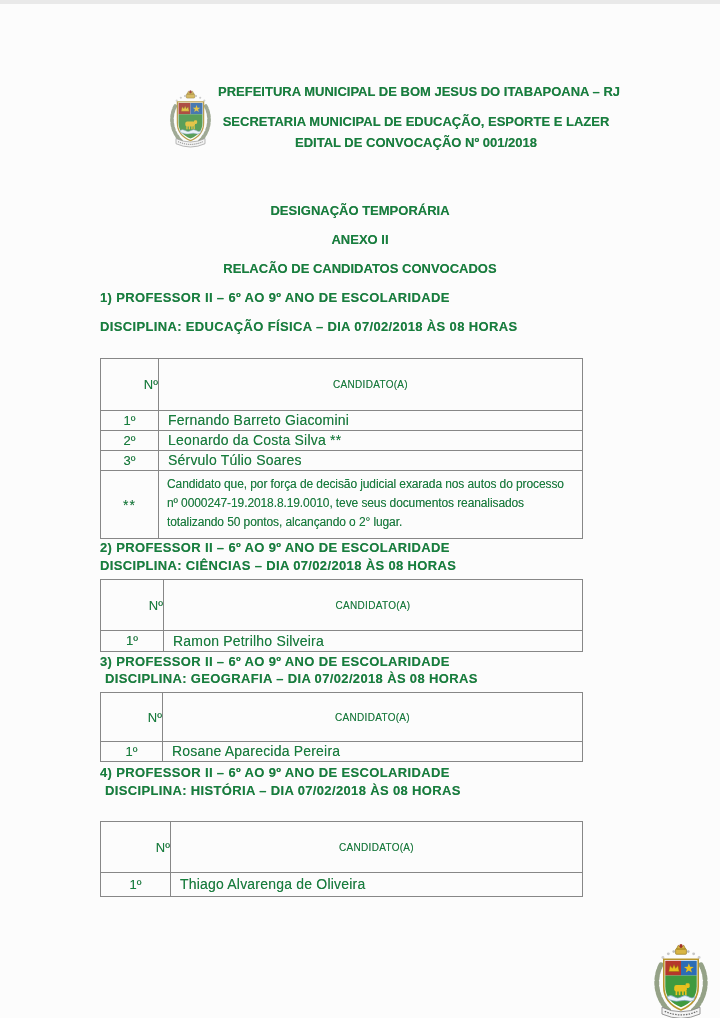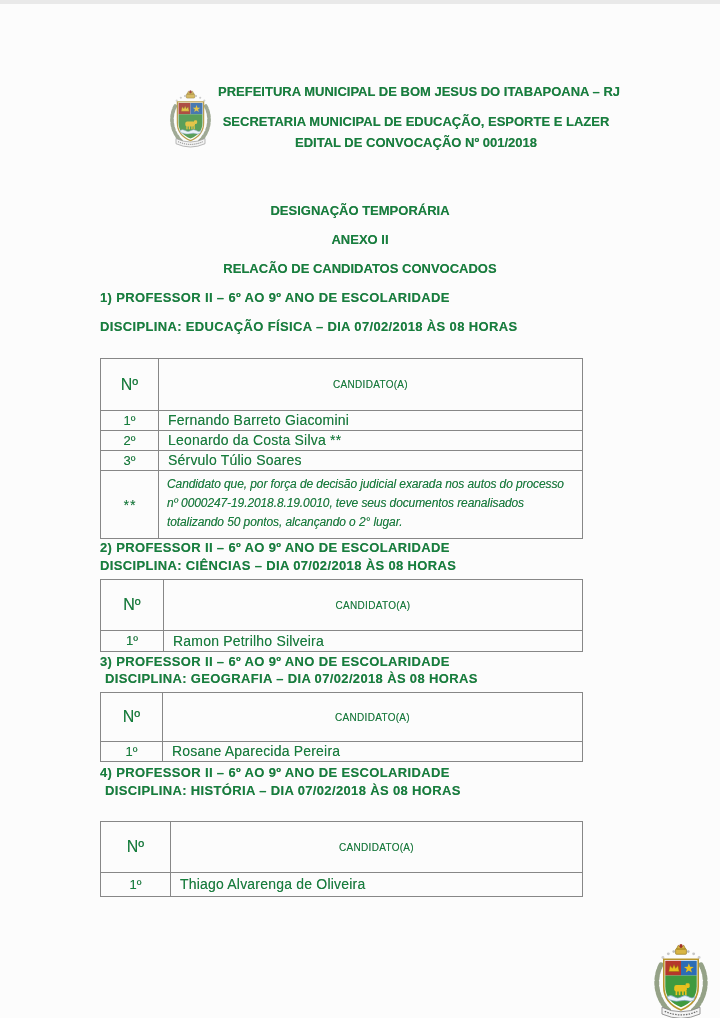--- a/index.html
+++ b/index.html
@@ -22,28 +22,28 @@
   .s2h{top:536px}.s2s{top:554px}
   .s3h{top:650px}.s3s{top:667px;left:105px}
   .s4h{top:761px}.s4s{top:779px;left:105px}
   
   table.ctable{position:absolute;left:100px;width:483px;border-collapse:collapse;table-layout:fixed;}
   .ctable th,.ctable td{border:1px solid #878787;font-weight:normal;padding:0;vertical-align:middle;}
   .t1{top:354px}.t2{top:575px}.t3{top:688px}.t4{top:817px}
   .t1 .c1{width:58px}.t2 .c1{width:63px}.t3 .c1{width:62px}.t4 .c1{width:70px}
   .ctable thead th{height:51px}
   .t2 thead th{height:50px}.t3 thead th{height:48px}.t4 thead th{height:50px}
-  .th-num{font-size:16px;text-align:center;}
+  .th-num{font-size:13px;text-align:right;}
   .th-cand{font-size:10px;text-align:center;letter-spacing:.3px;}
   .ctable td{font-size:14px;height:19px;line-height:19px;}
   .t2 td{height:20px;line-height:20px}
   .t4 td{height:23px;line-height:23px}
   td.num{text-align:center;font-size:13px;}
   td.name{padding-left:9px;letter-spacing:.2px;}
-  tr.note-row td{height:auto;line-height:normal;font-style:italic;}
+  tr.note-row td{height:auto;line-height:normal;}
   td.note-cell{padding:4px 3px 6px 8px;}
   td.note-num{text-align:center;font-size:14px;letter-spacing:1px;}
   .note-line{font-size:12px;line-height:19px;letter-spacing:-0.1px;white-space:nowrap;overflow:hidden;}
   
   .logo{position:absolute;}
   .logo-top{left:167px;top:84px;width:47px;height:61px;filter:blur(.45px) saturate(.85);opacity:.9;}
   .logo-bottom{left:647px;top:939px;width:68px;height:76px;filter:blur(.25px);}
 </style>
 </head>
 <body>

